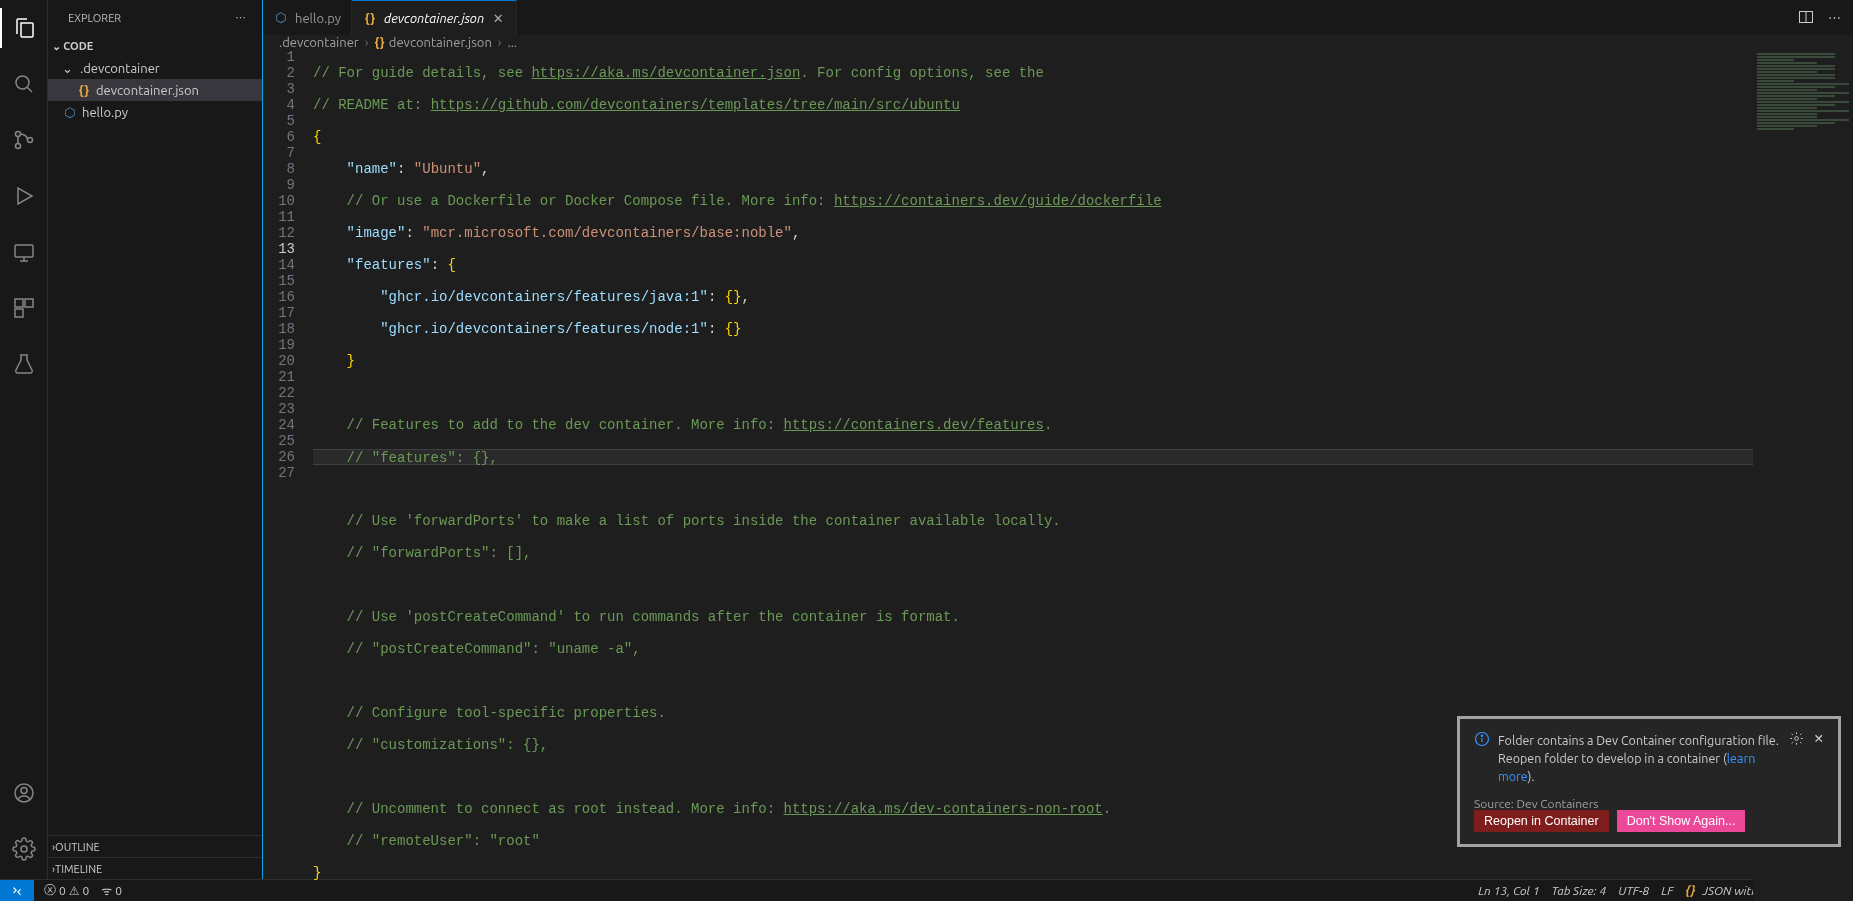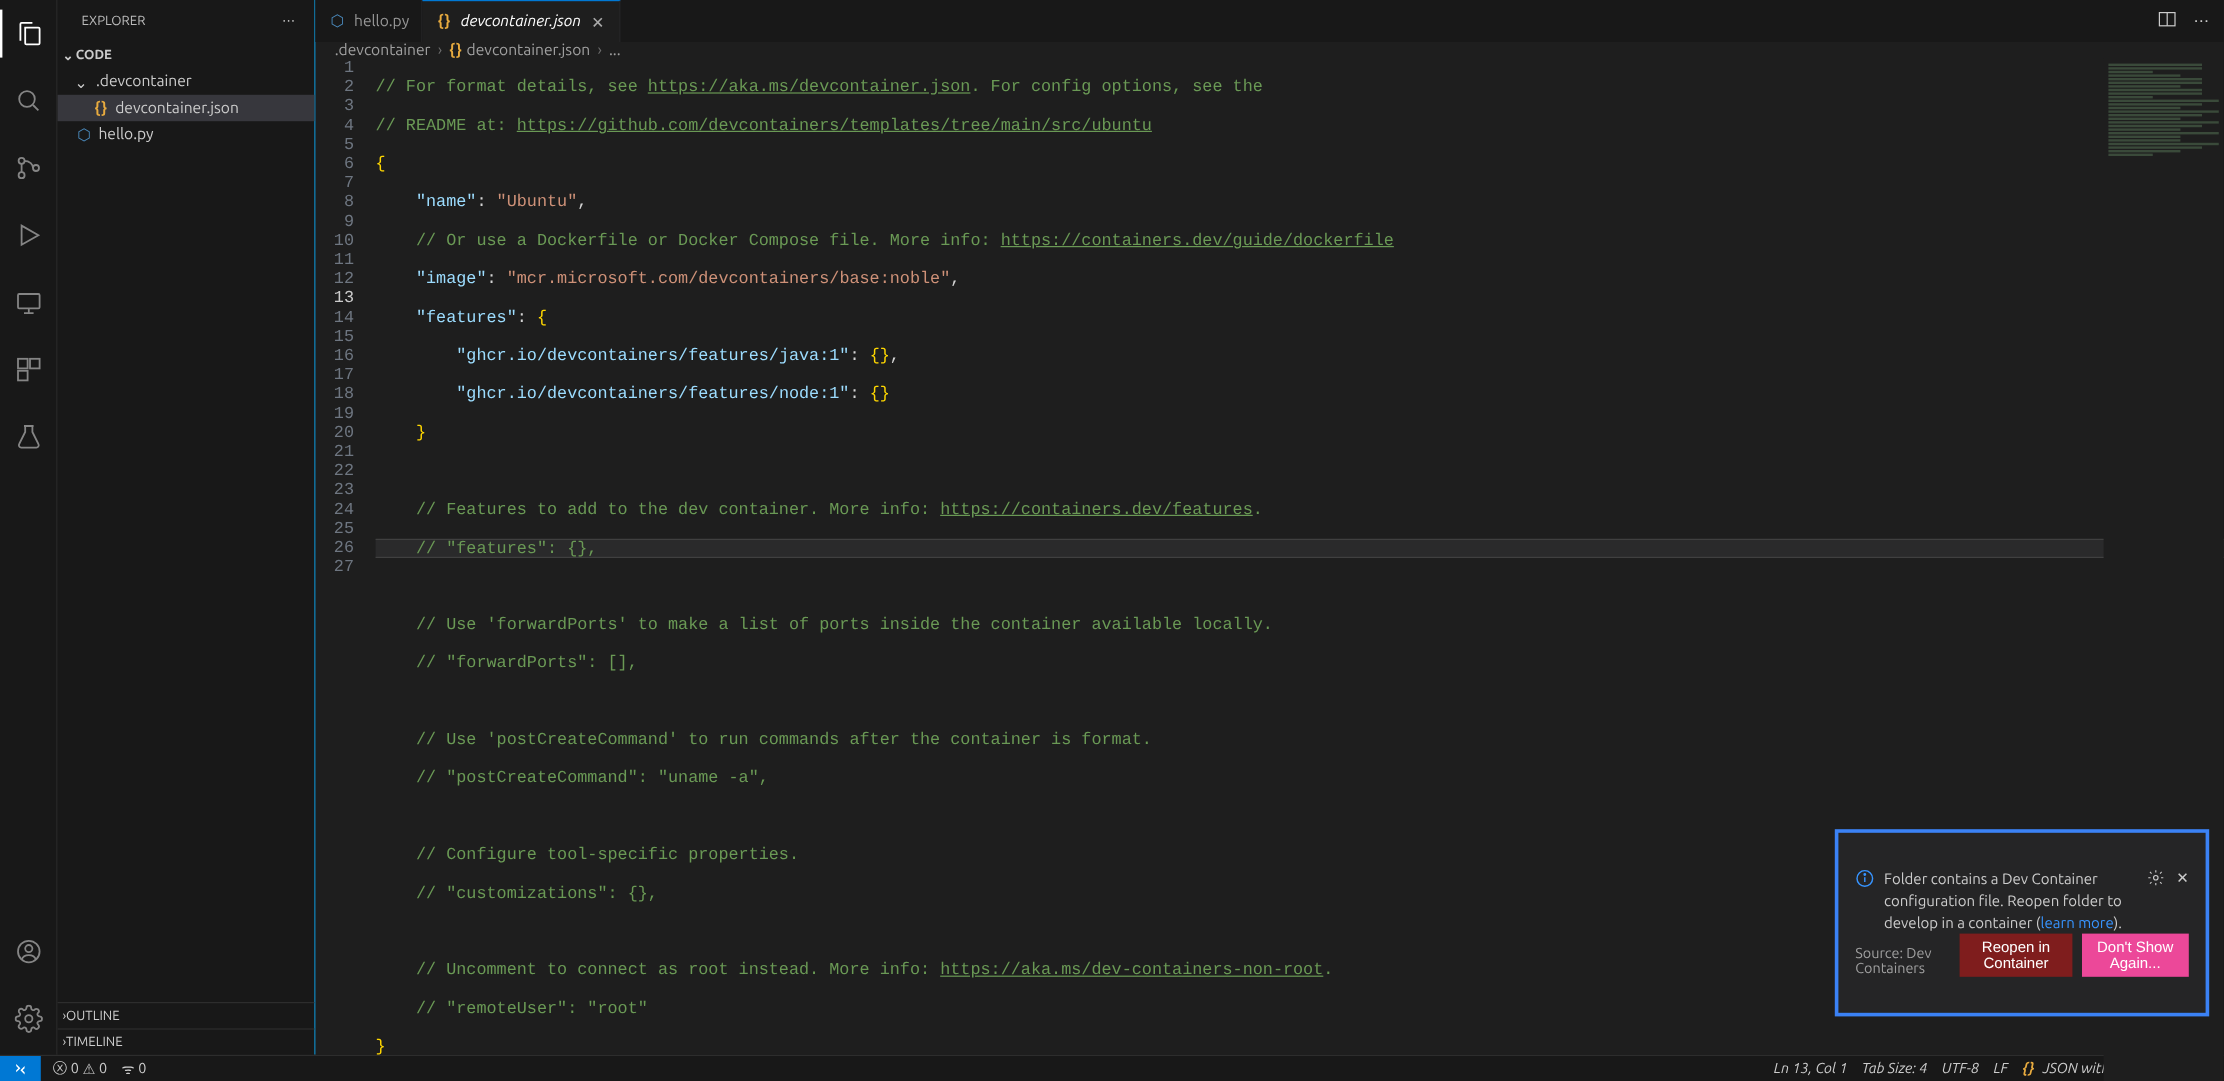--- a/index.html
+++ b/index.html
@@ -97,29 +97,29 @@
   background: #1e1e1e; padding: 4px;
 }
 .minimap-line { height: 2px; margin-bottom: 1px; background: #3a4a3a; }
 .minimap-line.short { width: 40%; }
 .minimap-line.med { width: 65%; }
 .minimap-line.long { width: 85%; }
 
 
 .notification {
   position: absolute; right: 12px; bottom: 32px;
-  width: 312px; background: #252526; border: 3px solid #3b82f6;
-  padding: 30px 14px; font-size: 12.5px; color: #cccccc;
+  width: 384px; background: #252526; border: 3px solid #a3a3a3;
+  padding: 12px 14px; font-size: 12.5px; color: #cccccc;
 }
 .notif-header { display: flex; align-items: flex-start; gap: 8px; }
 .notif-msg { flex: 1; line-height: 1.45; }
 .notif-link { color: #3794ff; cursor: pointer; }
 .notif-ctrls { display: flex; gap: 10px; color: #cccccc; }
 .notif-ctrls span { cursor: pointer; }
-.notif-footer { display: flex; align-items: flex-end; justify-content: space-between; }
+.notif-footer { margin-top: 12px; display: flex; align-items: flex-start; justify-content: space-between; flex-direction: column; }
 .notif-source { color: #a0a0a0; font-size: 12px; }
 .notif-buttons { display: flex; gap: 8px; }
 .btn { padding: 4px 10px; font-size: 12.5px; cursor: pointer; border: none; color: #fff; }
 .btn-primary { background: #7f1d1d; }
 .btn-secondary { background: #ec4899; }
 
 
 .status-bar {
   height: 22px; background: #181818; border-top: 1px solid #2d2d2d;
   display: flex; align-items: center; font-size: 12px; color: #cccccc;
@@ -289,21 +289,21 @@
           <div>20</div>
           <div>21</div>
           <div>22</div>
           <div>23</div>
           <div>24</div>
           <div>25</div>
           <div>26</div>
           <div>27</div>
       </div>
       <div class="code">
-<div class="line"><span class="c-comment">// For format details, see </span><span class="c-link">https://aka.ms/devcontainer.json</span><span class="c-comment">. For config options, see the</span></div>
+<div class="line"><span class="c-comment">// For guide details, see </span><span class="c-link">https://aka.ms/devcontainer.json</span><span class="c-comment">. For config options, see the</span></div>
 <div class="line"><span class="c-comment">// README at: </span><span class="c-link">https://github.com/devcontainers/templates/tree/main/src/ubuntu</span></div>
 <div class="line"><span class="c-brace">{</span></div>
 <div class="line">    <span class="c-key">"name"</span><span class="c-punc">: </span><span class="c-str">"Ubuntu"</span><span class="c-punc">,</span></div>
 <div class="line">    <span class="c-comment">// Or use a Dockerfile or Docker Compose file. More info: </span><span class="c-link">https://containers.dev/guide/dockerfile</span></div>
 <div class="line">    <span class="c-key">"image"</span><span class="c-punc">: </span><span class="c-str">"mcr.microsoft.com/devcontainers/base:noble"</span><span class="c-punc">,</span></div>
 <div class="line">    <span class="c-key">"features"</span><span class="c-punc">: </span><span class="c-brace">{</span></div>
 <div class="line">        <span class="c-key">"ghcr.io/devcontainers/features/java:1"</span><span class="c-punc">: </span><span class="c-brace">{}</span><span class="c-punc">,</span></div>
 <div class="line">        <span class="c-key">"ghcr.io/devcontainers/features/node:1"</span><span class="c-punc">: </span><span class="c-brace">{}</span></div>
 <div class="line">    <span class="c-brace">}</span></div>
 <div class="line"></div>

